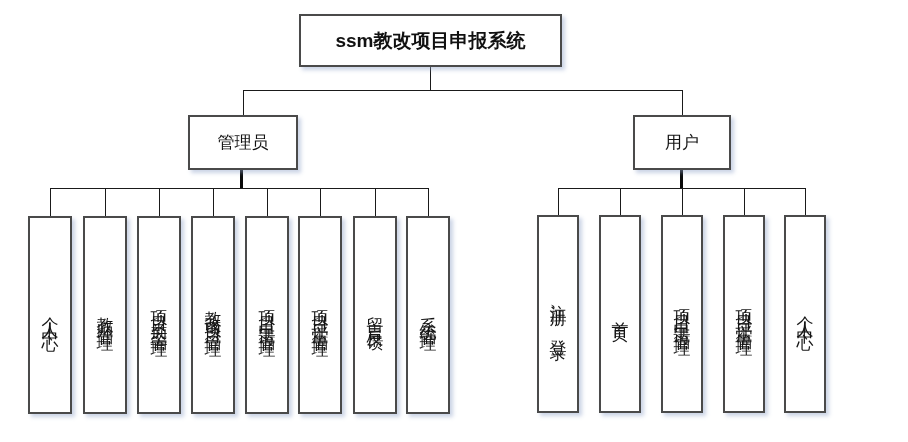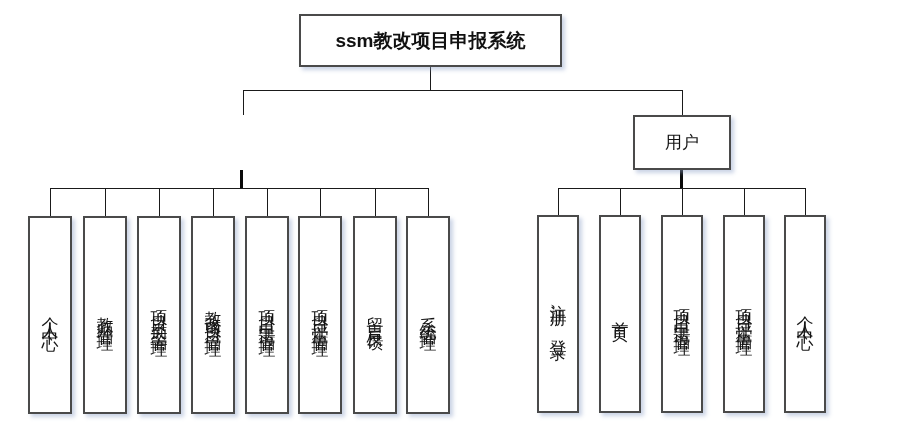--- a/index.html
+++ b/index.html
@@ -80,20 +80,23 @@
   <div class="line" style="left:558px; top:188px; width:1px; height:27px;"></div>
   <div class="line" style="left:620px; top:188px; width:1px; height:27px;"></div>
   <div class="line" style="left:682px; top:188px; width:1px; height:27px;"></div>
   <div class="line" style="left:744px; top:188px; width:1px; height:27px;"></div>
   <div class="line" style="left:805px; top:188px; width:1px; height:27px;"></div>
 
   <div class="node root">
     <span>ssm教改项目申报系统</span>
   </div>
 
+  <div class="node lvl2 admin">
+    <span>管理员</span>
+  </div>
   <div class="node lvl2 user">
     <span>用户</span>
   </div>
 
   <div class="node leaf" style="left:28px;">
     <span>个人中心</span>
   </div>
   <div class="node leaf" style="left:83px;">
     <span>教师管理</span>
   </div>

